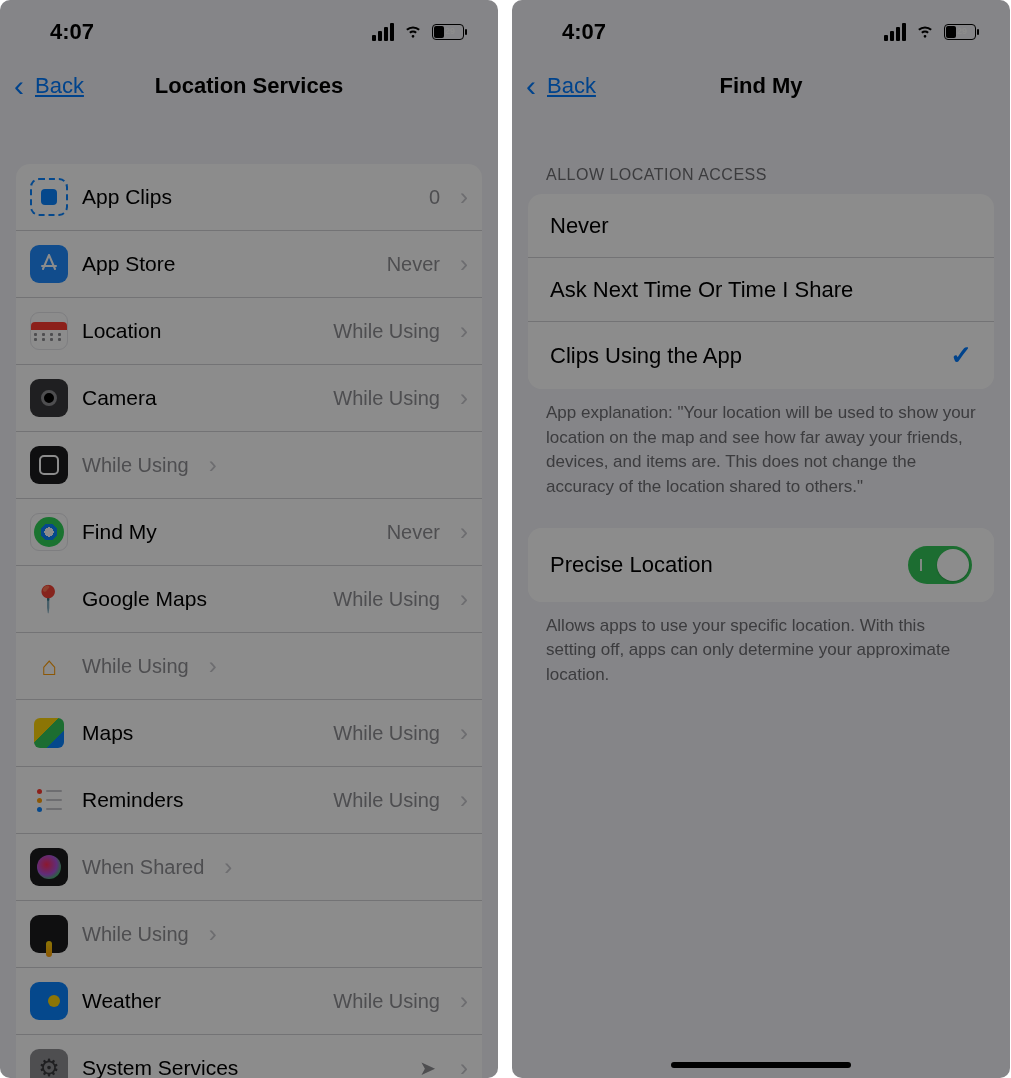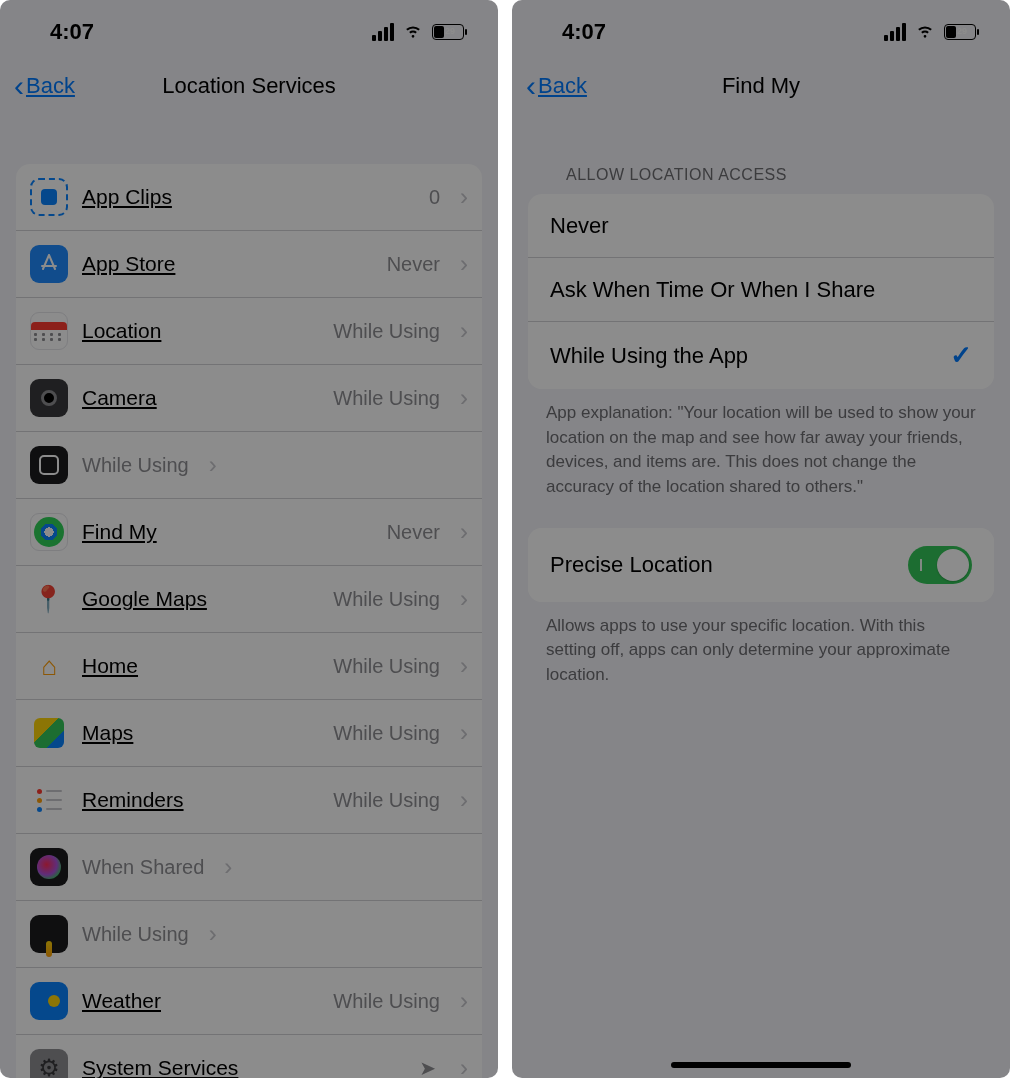--- a/index.html
+++ b/index.html
@@ -58,40 +58,40 @@
   .battery-num{position:absolute;font-size:9px;font-weight:700;left:12px;top:1px;color:#fff;}
 
   
   .navheader {
     display:flex; align-items:center; position:relative; height:60px; padding:0 14px;
   }
   .back-btn {
     display:flex; align-items:center; color:#007aff; font-size:22px; gap:2px;
   }
   .back-btn .chev { font-size:30px; line-height:1; font-weight:400; }
-  .back-btn .txt { text-decoration: underline; }
+  .back-btn .txt { text-decoration: underline; margin-left: 9px; }
   .nav-title {
-    position:absolute; left:0; right:0; text-align:center; font-size:22px; font-weight:400; color:#000;
+    position:absolute; left:0; right:0; text-align:center; font-size:22px; font-weight:700; color:#000;
     pointer-events:none;
   }
 
   
   .card {
     background:#fff; margin:30px 16px 0 16px; border-radius:14px; overflow:hidden;
   }
   .row {
     display:flex; align-items:center; padding:14px 14px 14px 14px; gap:14px;
     border-bottom:0.5px solid #d1d1d6; min-height:66px;
   }
   .row:last-child{border-bottom:none;}
   .row .icon {
     width:38px; height:38px; border-radius:9px; flex-shrink:0;
     display:flex; align-items:center; justify-content:center; font-size:20px; color:#fff;
   }
-  .row .label { font-size:21px; color:#000; flex:1;text-decoration:underline; }
+  .row .label { font-size:21px; color:#000; flex:1; }
   .row .value { font-size:20px; color:#8e8e93; }
   .row .chev-right { color:#c7c7cc; font-size:24px; padding-left:6px; }
   .row .loc-arrow { color:#8e8e93; font-size:20px; padding-right:4px;}
 
   
   .section-header {
     font-size:16px; color:#6d6d72; letter-spacing:0.5px; padding:24px 34px 10px 34px; text-transform:uppercase;
   }
   .card2 {
     background:#fff; margin:0 16px; border-radius:14px; overflow:hidden;
@@ -259,21 +259,20 @@
             <span class="gmaps-pin">📍</span>
           </div>
           <span class="label">Google Maps</span>
           <span class="value">While Using</span>
           <span class="chev-right">›</span>
         </div>
         <div class="row">
           <div class="icon ic-home">
             <span class="house">⌂</span>
           </div>
-          <span class="label">Home</span>
           <span class="value">While Using</span>
           <span class="chev-right">›</span>
         </div>
         <div class="row">
           <div class="icon ic-maps">
             <div class="maps-grid"></div>
           </div>
           <span class="label">Maps</span>
           <span class="value">While Using</span>
           <span class="chev-right">›</span>
@@ -358,31 +357,31 @@
       </div>
     </div>
     <div class="navheader">
       <div class="back-btn">
         <span class="chev">‹</span>
         <span class="txt">Back</span>
       </div>
       <div class="nav-title">Find My</div>
     </div>
 
-    <div class="section-header" style="padding-top:50px;margin-left:20px;">ALLOW LOCATION ACCESS</div>
+    <div class="section-header" style="padding-top:50px;">ALLOW LOCATION ACCESS</div>
 
     <div class="card2">
         <div class="optrow">
           <span class="label">Never</span>
         </div>
         <div class="optrow">
-          <span class="label">Ask When Time Or When I Share</span>
+          <span class="label">Ask Next Time Or Time I Share</span>
         </div>
         <div class="optrow highlighted">
-          <span class="label">While Using the App</span>
+          <span class="label">Clips Using the App</span>
           <span class="check">✓</span>
         </div>
       </div>
 
     <div class="footer-text">App explanation: "Your location will be used to show your location on the map and see how far away your friends, devices, and items are. This does not change the accuracy of the location shared to others."</div>
 
     <div class="card2" style="margin-top:20px;">
         <div class="optrow highlighted">
           <span class="label">Precise Location</span>
           <div class="toggle"></div>

